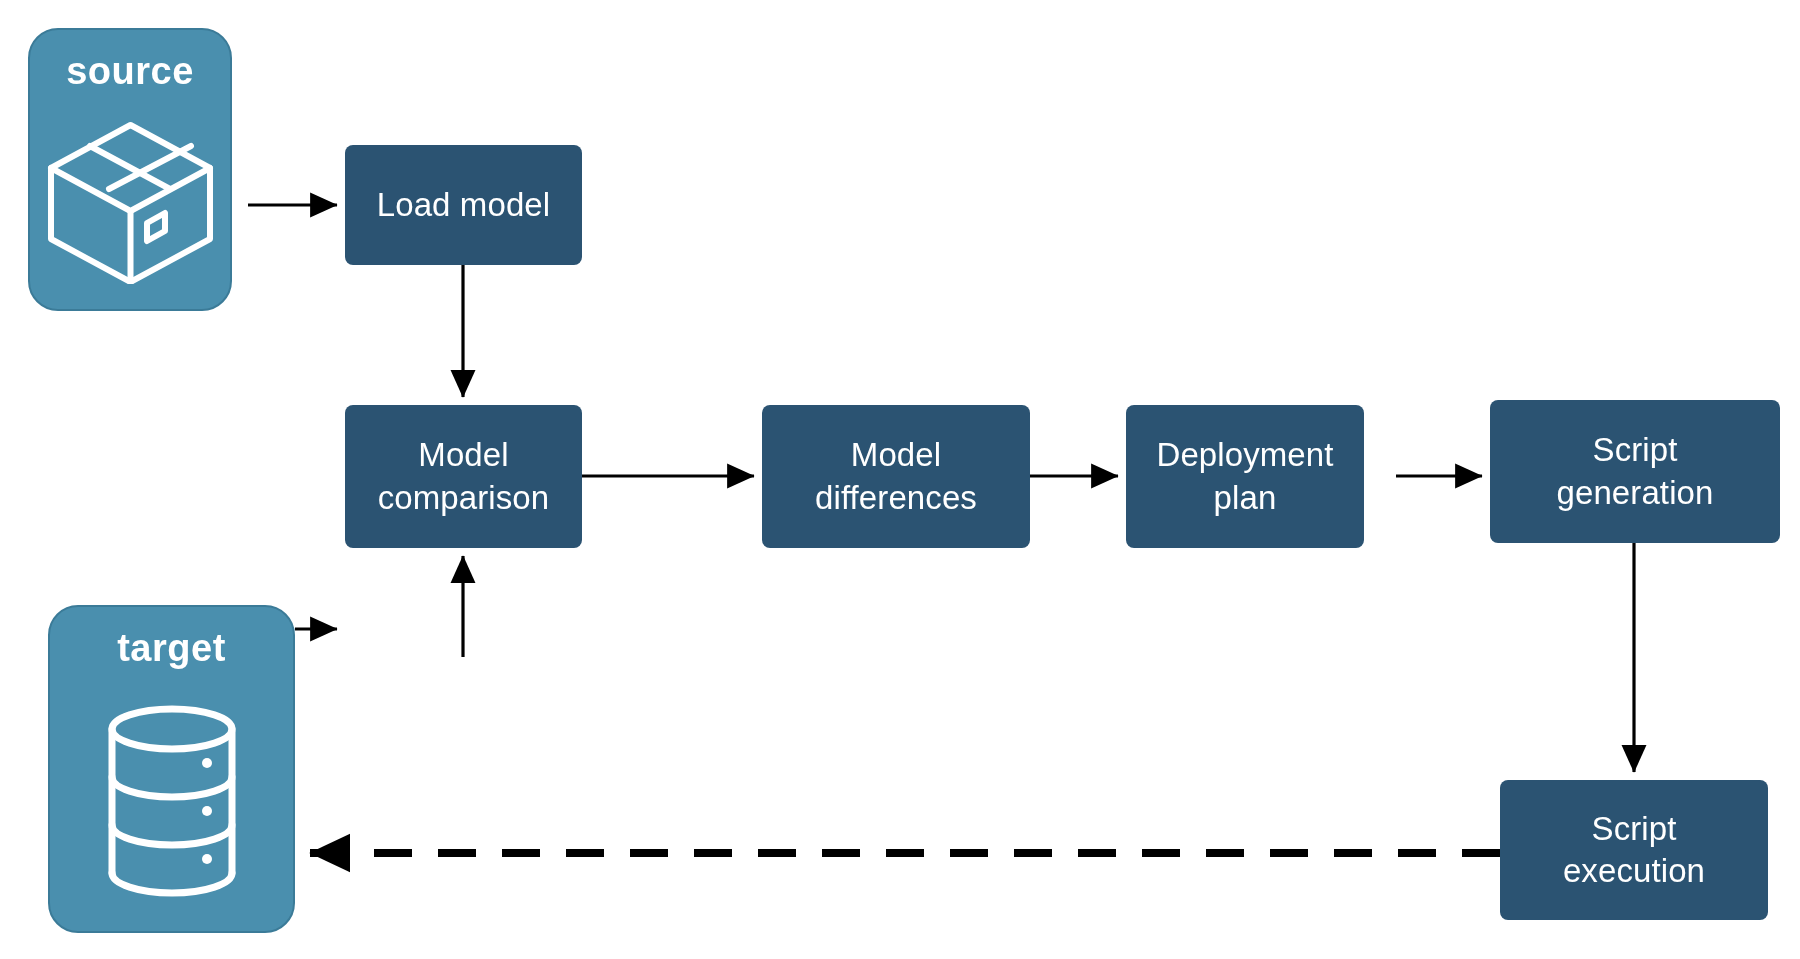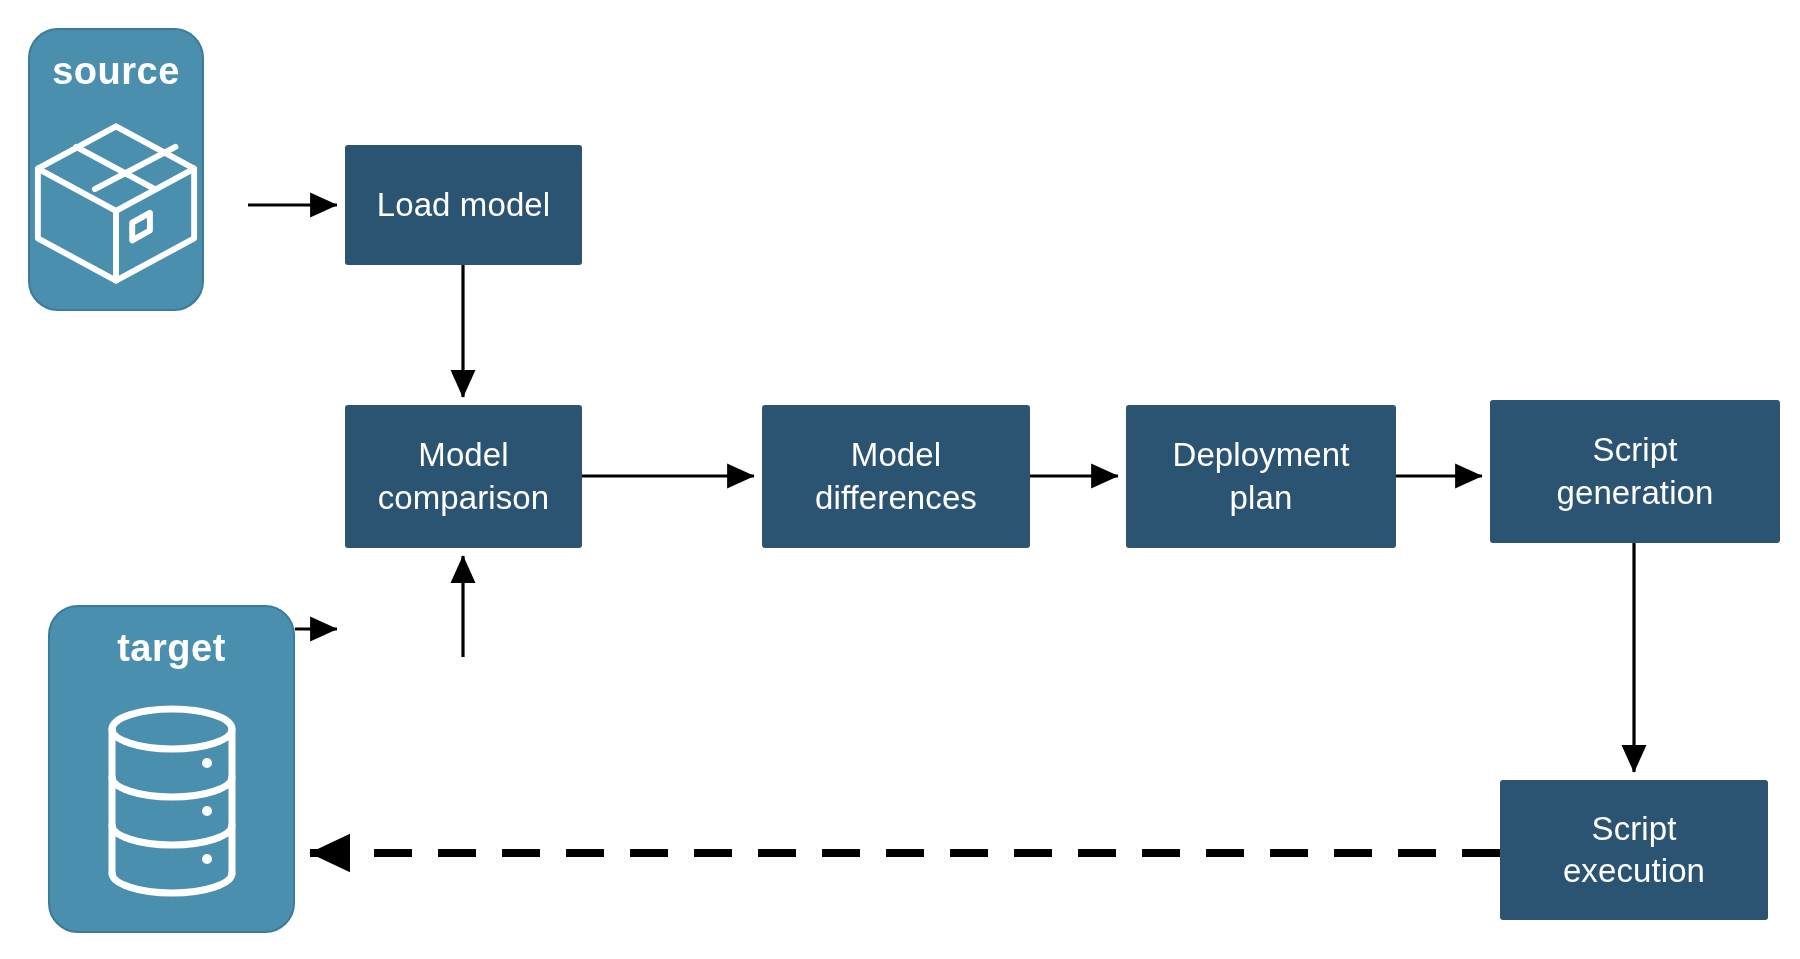--- a/index.html
+++ b/index.html
@@ -28,21 +28,21 @@
     position: absolute;
     box-sizing: border-box;
     display: flex;
     align-items: center;
     justify-content: center;
     text-align: center;
     color: #ffffff;
   }
   .proc {
     background: #2b5372;
-    border-radius: 3px;
+    border-radius: 8px;
     font-size: 33px;
     line-height: 1.28;
     font-weight: 400;
     letter-spacing: 0.1px;
   }
   .endpoint {
     background: #4a8fae;
     border: 2px solid #3b7b98;
     border-radius: 30px;
     flex-direction: column;
@@ -93,21 +93,21 @@
 
     <line x1="1030" y1="476" x2="1118" y2="476" stroke="#000000" stroke-width="3.2" marker-end="url(#arrowThin)"></line>
 
     <line x1="1396" y1="476" x2="1482" y2="476" stroke="#000000" stroke-width="3.2" marker-end="url(#arrowThin)"></line>
 
     <line x1="1634" y1="543" x2="1634" y2="772" stroke="#000000" stroke-width="3.2" marker-end="url(#arrowThin)"></line>
 
     <line x1="1500" y1="853" x2="310" y2="853" stroke="#000000" stroke-width="8" stroke-dasharray="38,26" marker-end="url(#arrowThick)"></line>
   </svg>
 
-  <div class="node endpoint" style="left:28px; top:28px; width:176px; height:283px;align-items:center;">
+  <div class="node endpoint" style="left:28px; top:28px; width:204px; height:283px;align-items:center;">
     <div class="ep-label">source</div>
     <div class="ep-icon">
       <svg width="175" height="165" viewBox="0 0 175 165" fill="none" stroke="#ffffff" stroke-width="6" stroke-linejoin="round" stroke-linecap="round">
 
         <path d="M87.5 6 L167 49 L167 120 L87.5 163 L8 120 L8 49 Z"></path>
 
         <path d="M87.5 92 L87.5 163"></path>
 
         <path d="M8 49 L87.5 92 L167 49"></path>
 
@@ -149,21 +149,21 @@
     <span class="proc-label">Model
 comparison</span>
   </div>
 
 
   <div class="node proc" style="left:762px; top:405px; width:268px; height:143px;">
     <span class="proc-label">Model
 differences</span>
   </div>
 
-  <div class="node proc" style="left:1126px; top:405px; width:270px; height:143px;">
+  <div class="node proc" style="left:1126px; top:405px; width:238px; height:143px;">
     <span class="proc-label">Deployment
 plan</span>
   </div>
 
   <div class="node proc" style="left:1490px; top:400px; width:290px; height:143px;">
     <span class="proc-label">Script
 generation</span>
   </div>
 
   <div class="node proc" style="left:1500px; top:780px; width:268px; height:140px;">

